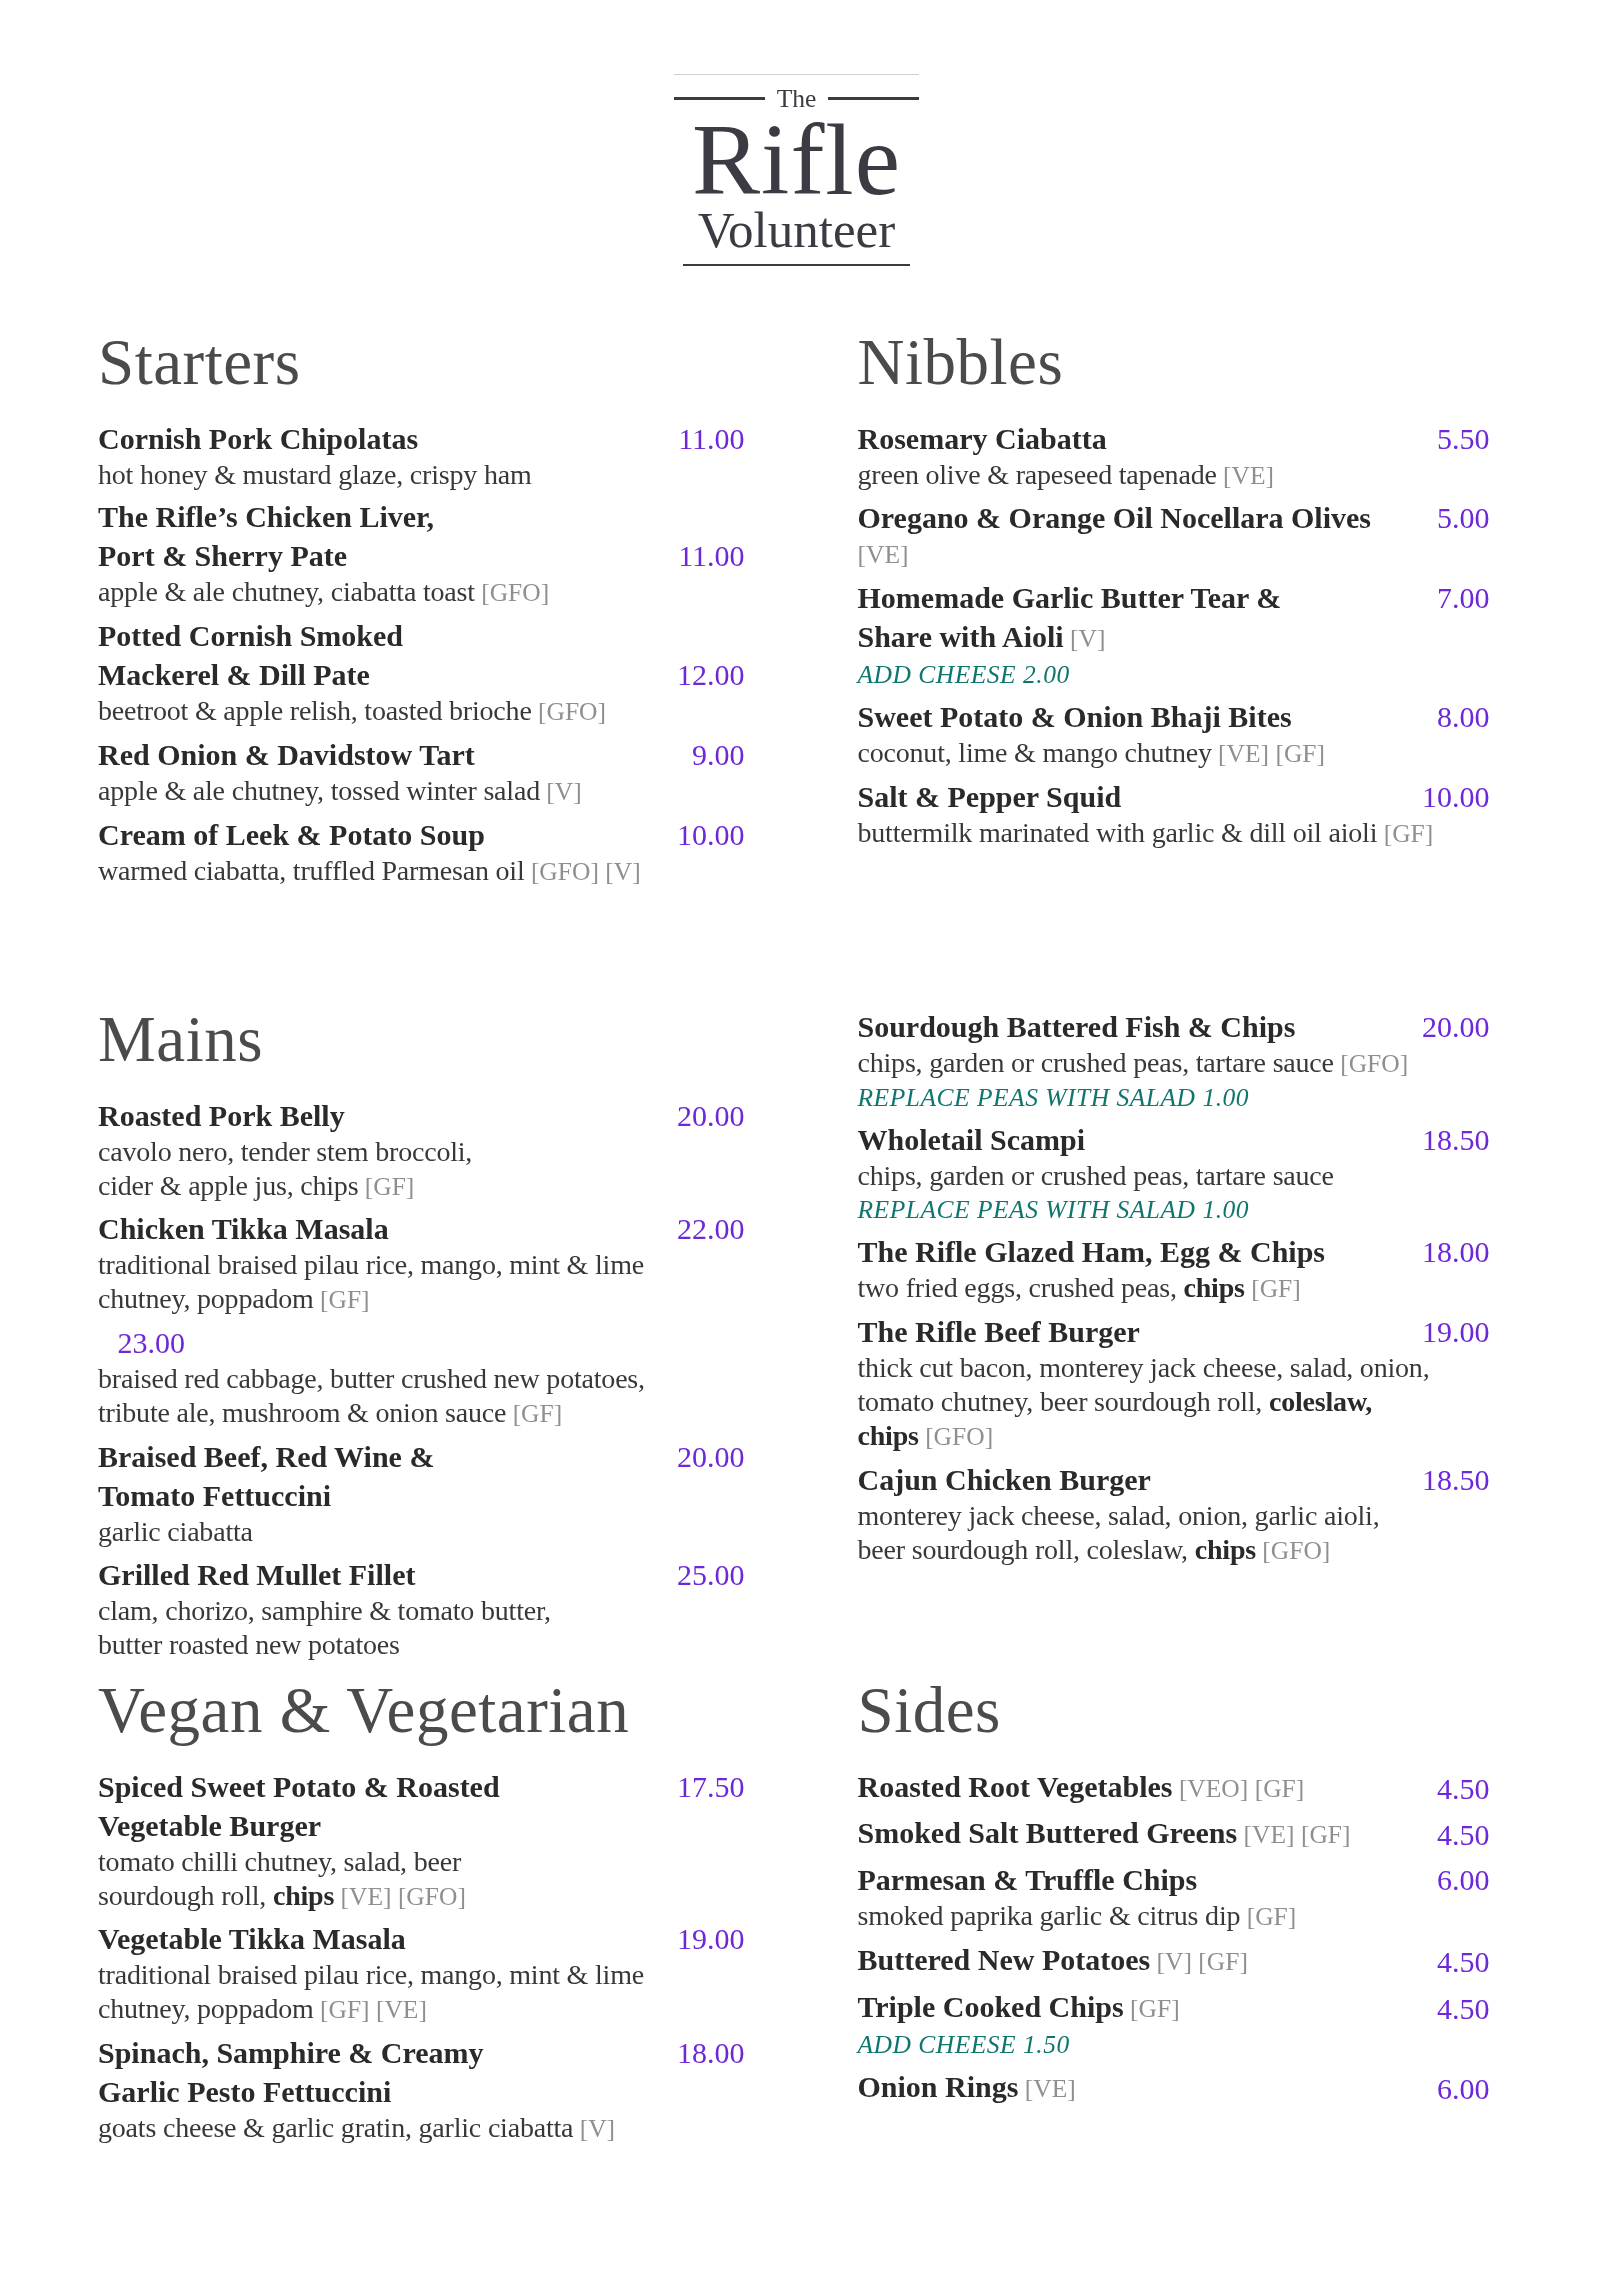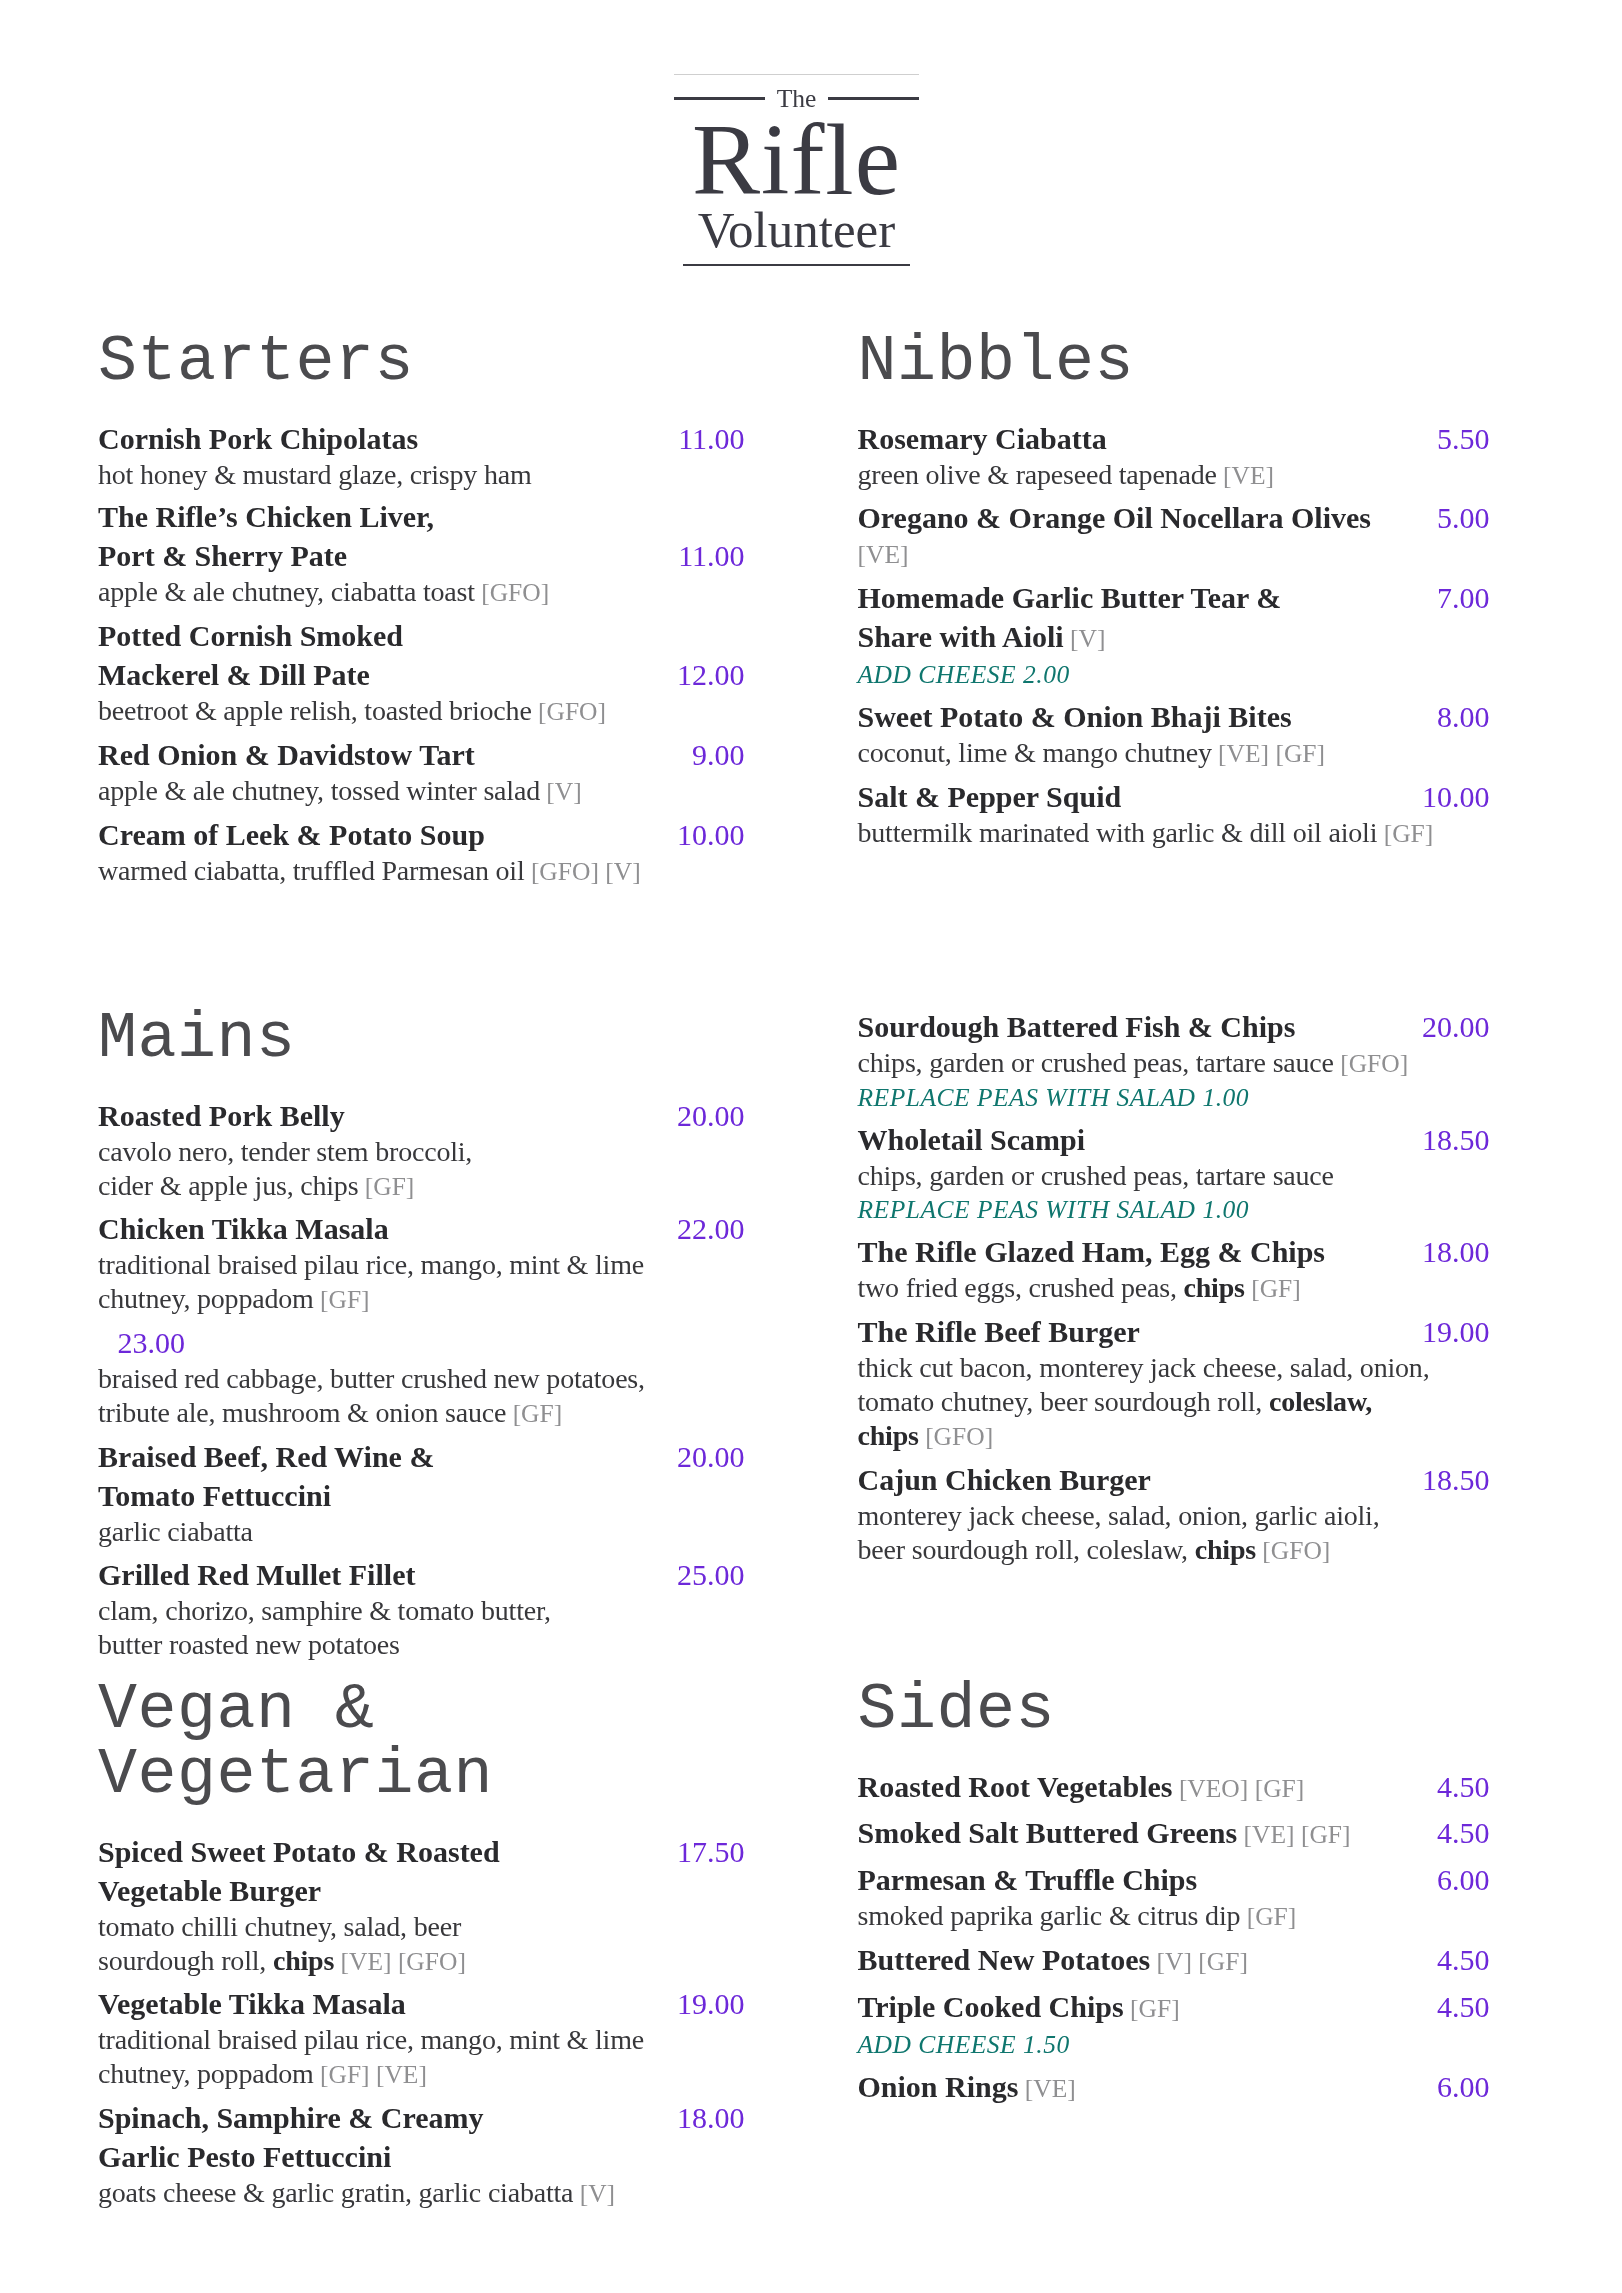--- a/index.html
+++ b/index.html
@@ -25,27 +25,27 @@
   
   .band{position:absolute;left:98px;width:1411px;display:flex;}
   .b1{top:330px;}
   .b2{top:1007px;}
   .b3{top:1678px;}
   .col{width:652px;}
   .c1{margin-left:108px;}
 
   .section-title{
     font-size:65px;font-weight:normal;color:#4b4b4e;
-    margin:0 0 23.5px 0;line-height:1;letter-spacing:0.5px;font-family:Liberation Mono, monospace;
+    margin:0 0 23.5px 0;line-height:1;letter-spacing:0.5px;
   }
 
   .item{margin-bottom:5.9px;}
   .nline{line-height:39px;font-size:30px;color:#2c2c2f;display:block;}
   .bold{font-weight:bold;color:#2a2a2d;}
-  .row{display:flex;justify-content:space-between;align-items:flex-start;}
+  .row{display:flex;justify-content:space-between;align-items:flex-end;}
   .c0 .row{padding-right:4.9px;}
   .c1 .row{padding-right:19.6px;}
   .row .nline{flex:1;}
   .price{font-size:30px;line-height:39px;color:#6d28d9;white-space:nowrap;margin-left:19.6px;}
   .desc{
     font-size:28px;line-height:34px;color:#38383b;
     white-space:pre-line;letter-spacing:-0.2px;
   }
   .tags{font-size:25.5px;color:#8f8f91;letter-spacing:0;font-weight:normal;}
   .note{

